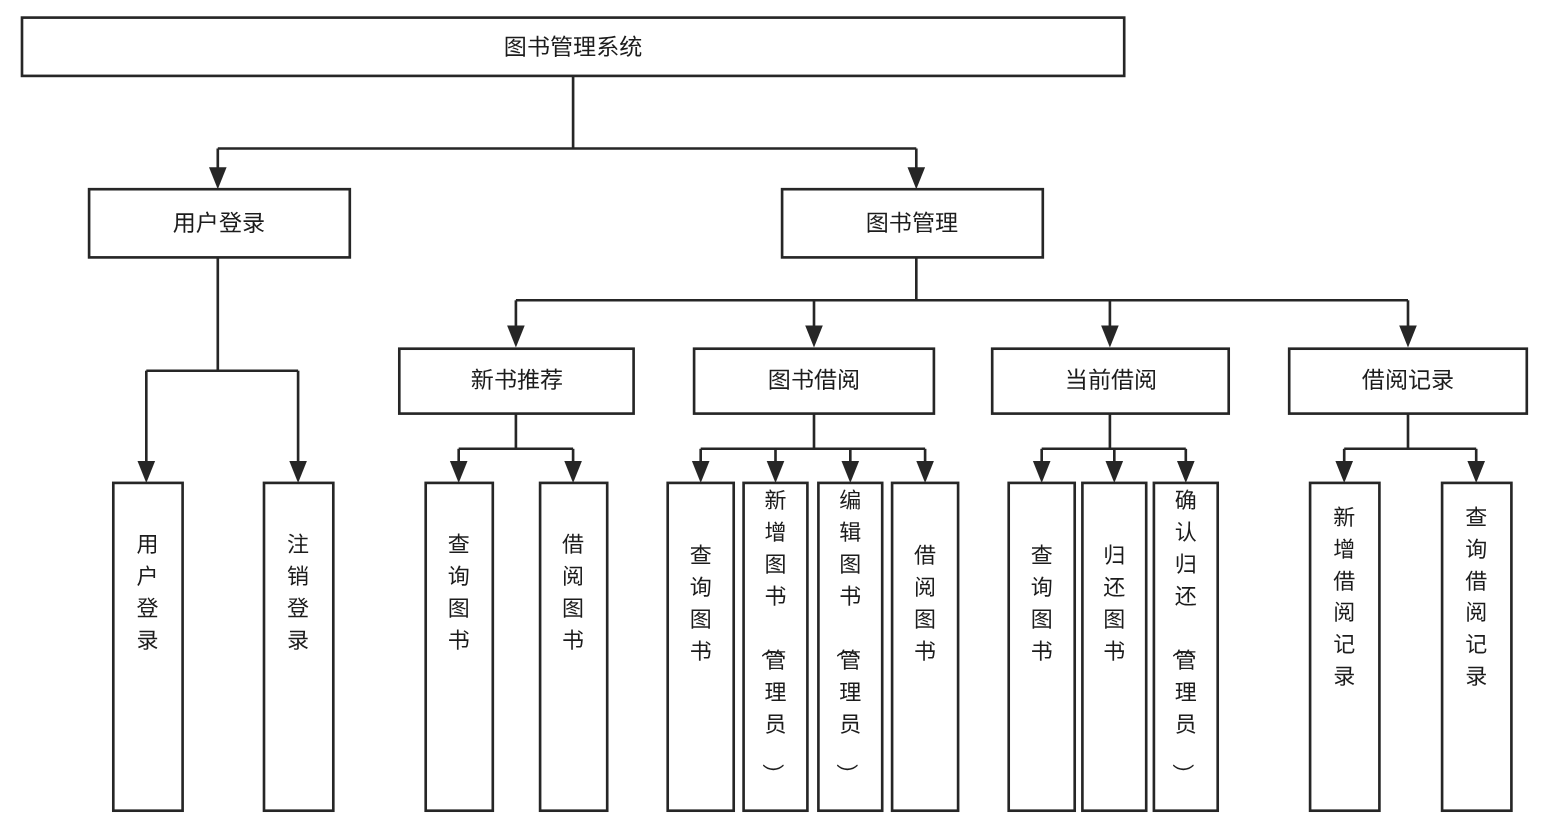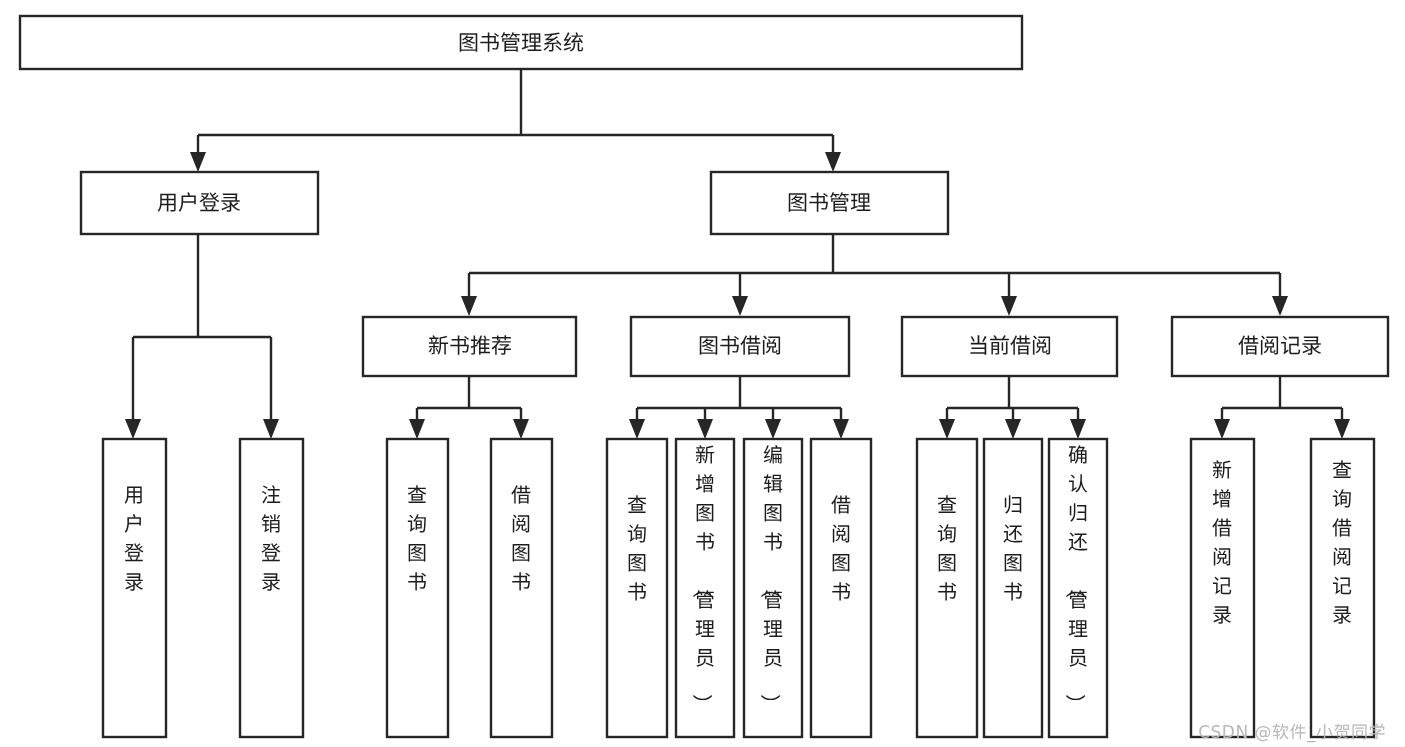--- a/index.html
+++ b/index.html
@@ -228,14 +228,13 @@
       <rect class="node-box" x="1191" y="437" width="63" height="298"></rect>
       <text class="node-label-vert" x="1222" y="475"><tspan x="1222" dy="0">新</tspan><tspan x="1222" dy="29">增</tspan><tspan x="1222" dy="29">借</tspan><tspan x="1222" dy="29">阅</tspan><tspan x="1222" dy="29">记</tspan><tspan x="1222" dy="29">录</tspan></text>
     </g>
     <g>
       <rect class="node-box" x="1311" y="437" width="63" height="298"></rect>
       <text class="node-label-vert" x="1342" y="475"><tspan x="1342" dy="0">查</tspan><tspan x="1342" dy="29">询</tspan><tspan x="1342" dy="29">借</tspan><tspan x="1342" dy="29">阅</tspan><tspan x="1342" dy="29">记</tspan><tspan x="1342" dy="29">录</tspan></text>
     </g>
 
   </svg>
 
-  <div class="watermark">CSDN @软件_小贺同学</div>
 </div>
 
 </body></html>

